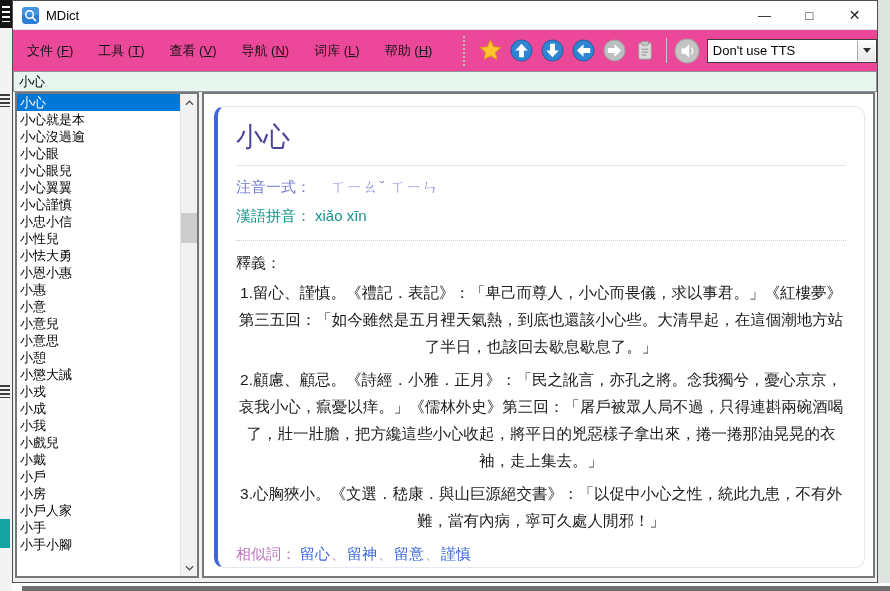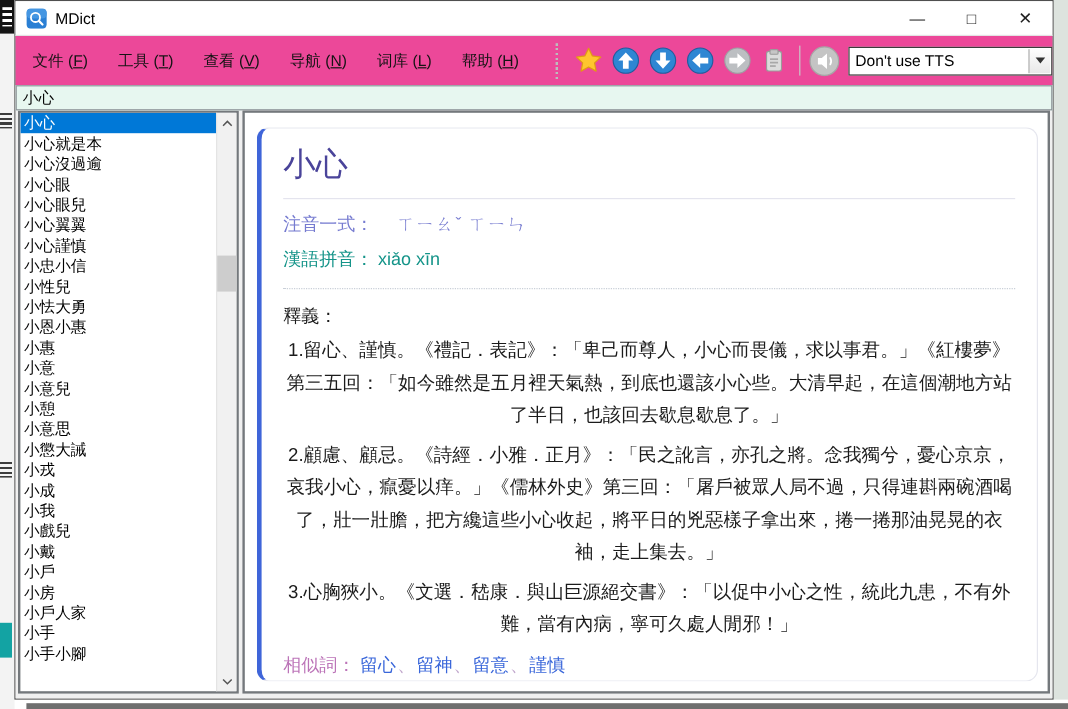--- a/index.html
+++ b/index.html
@@ -248,23 +248,23 @@
 
 
           <div class="list-item">小恩小惠</div>
 
           <div class="list-item">小惠</div>
 
           <div class="list-item">小意</div>
 
           <div class="list-item">小意兒</div>
 
+          <div class="list-item">小意思</div>
+
           <div class="list-item">小憩</div>
-
-          <div class="list-item">小意思</div>
 
           <div class="list-item">小懲大誡</div>
 
           <div class="list-item">小戎</div>
 
           <div class="list-item">小成</div>
 
           <div class="list-item">小我</div>
 
           <div class="list-item">小戲兒</div>

